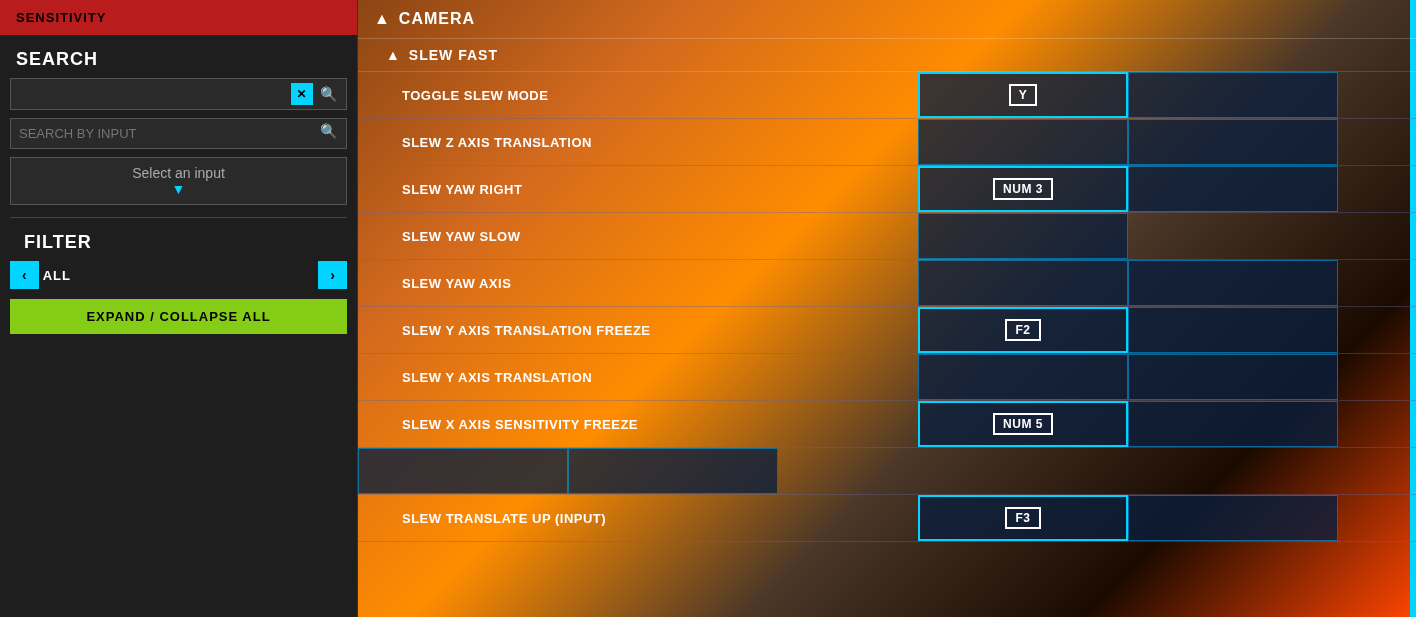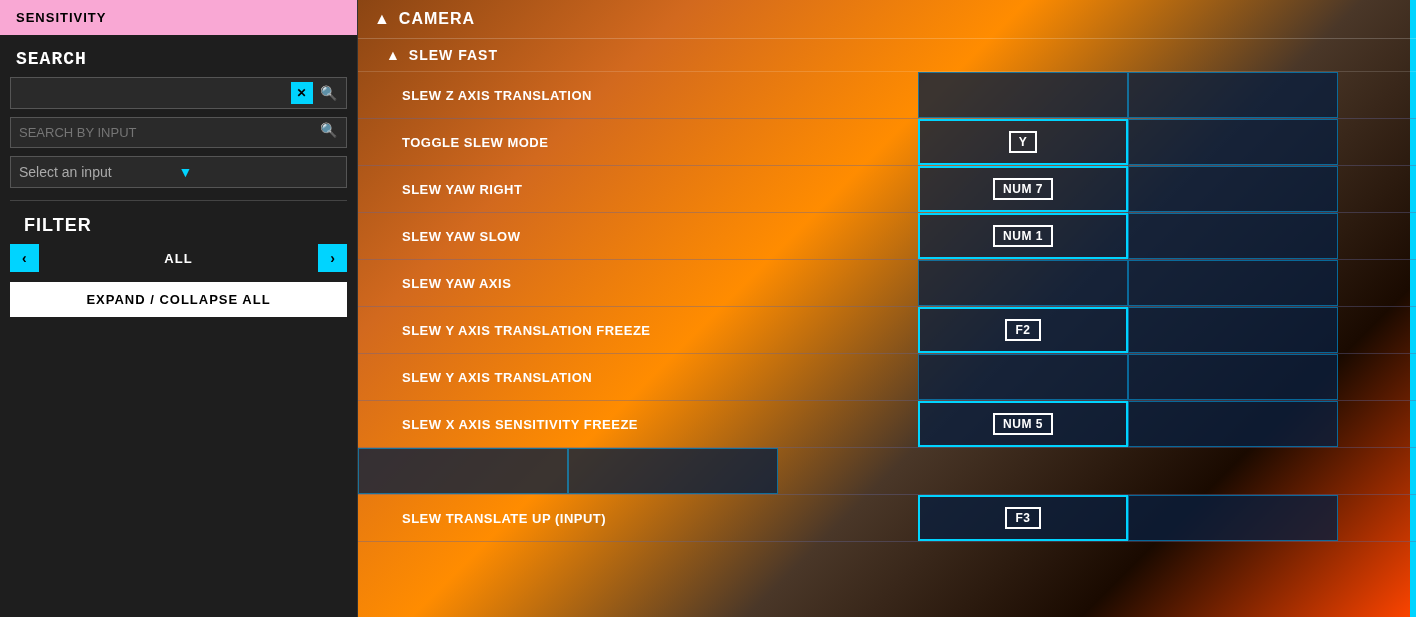--- a/index.html
+++ b/index.html
@@ -17,39 +17,38 @@
       width: 358px;
       min-width: 358px;
       background: #1e1e1e;
       display: flex;
       flex-direction: column;
       padding: 0;
       border-right: 1px solid #333;
     }
 
     .sensitivity-btn {
-      background: #f9a8d4;
+      background: #b91c1c;
       color: #000;
       font-weight: bold;
       font-size: 13px;
       letter-spacing: 1px;
       border: none;
       padding: 10px 16px;
       cursor: pointer;
       text-align: left;
       width: 100%;
     }
 
     .section-label {
       color: #fff;
       font-size: 18px;
       font-weight: bold;
       padding: 14px 16px 8px 16px;
       letter-spacing: 1px;
-      font-family: Liberation Mono, monospace;
     }
 
     .search-box-wrapper {
       padding: 0 10px 8px 10px;
       display: flex;
       flex-direction: column;
       gap: 8px;
     }
 
     .search-input-row {
@@ -105,20 +104,21 @@
       flex: 1;
     }
 
     .select-input-wrapper {
       display: flex;
       align-items: center;
       border: 1px solid #555;
       background: #2a2a2a;
       padding: 7px 8px;
       cursor: pointer;
+      flex-direction: column;
     }
 
     .select-input-wrapper span {
       flex: 1;
       color: #aaa;
       font-size: 14px;
     }
 
     .select-input-wrapper .chevron {
       color: #00d4ff;
@@ -151,29 +151,29 @@
       border: none;
       color: #000;
       font-weight: bold;
       font-size: 14px;
       padding: 6px 12px;
       cursor: pointer;
     }
 
     .filter-all-label {
       flex: 1;
-      text-align: center;
+      text-align: left;
       color: #fff;
       font-size: 13px;
       font-weight: bold;
       letter-spacing: 1px;
     }
 
     .expand-collapse-btn {
-      background: #ffffff;
+      background: #84cc16;
       color: #000;
       font-weight: bold;
       font-size: 13px;
       letter-spacing: 1px;
       border: none;
       padding: 10px 16px;
       cursor: pointer;
       text-align: center;
       width: calc(100% - 20px);
       margin: 10px;
@@ -357,43 +357,40 @@
       <span>CAMERA</span>
     </div>
 
     <div class="sub-category-header">
       <span class="arrow">▲</span>
       <span>SLEW FAST</span>
     </div>
 
     <div id="binding-rows-container">
         <div class="binding-row">
-          <div class="binding-label">SLEW Z AXIS TRANSLATION</div>
-          <div class="binding-key"></div>
-          <div class="binding-key2"></div>
-        </div>
-        <div class="binding-row">
           <div class="binding-label">TOGGLE SLEW MODE</div>
           <div class="binding-key active">
             <span class="key-badge">Y</span>
           </div>
           <div class="binding-key2"></div>
         </div>
         <div class="binding-row">
+          <div class="binding-label">SLEW Z AXIS TRANSLATION</div>
+          <div class="binding-key"></div>
+          <div class="binding-key2"></div>
+        </div>
+        <div class="binding-row">
           <div class="binding-label">SLEW YAW RIGHT</div>
           <div class="binding-key active">
-            <span class="key-badge">NUM 7</span>
+            <span class="key-badge">NUM 3</span>
           </div>
           <div class="binding-key2"></div>
         </div>
         <div class="binding-row">
           <div class="binding-label">SLEW YAW SLOW</div>
-          <div class="binding-key active">
-            <span class="key-badge">NUM 1</span>
-          </div>
           <div class="binding-key2"></div>
         </div>
         <div class="binding-row">
           <div class="binding-label">SLEW YAW AXIS</div>
           <div class="binding-key"></div>
           <div class="binding-key2"></div>
         </div>
         <div class="binding-row">
           <div class="binding-label">SLEW Y AXIS TRANSLATION FREEZE</div>
           <div class="binding-key active">

